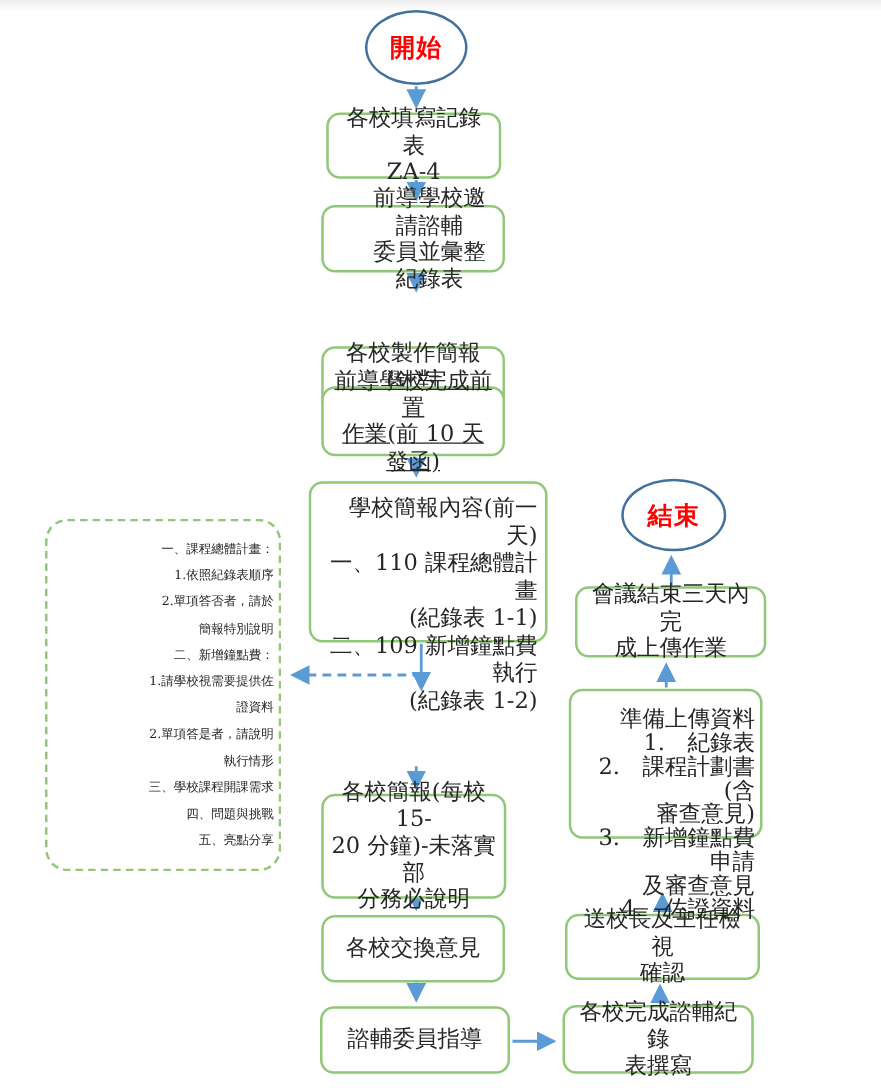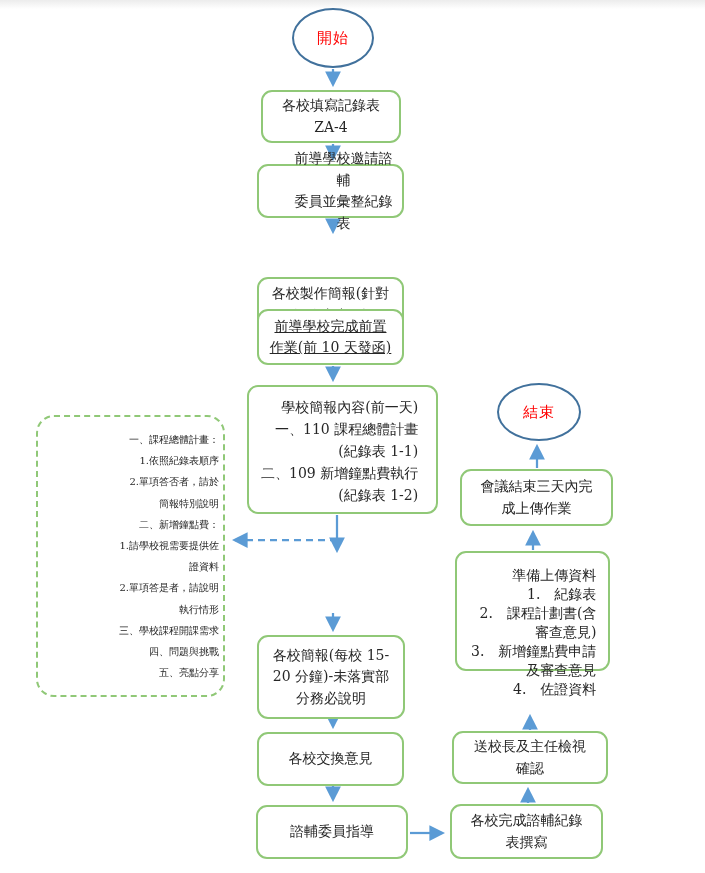--- a/index.html
+++ b/index.html
@@ -19,43 +19,43 @@
     overflow: hidden;
     font-family: "DejaVu Serif", "Liberation Serif", serif;
   }
   .node {
     position: absolute;
     box-sizing: border-box;
     border: 2px solid var(--green);
     border-radius: 11px;
     background: #ffffff;
     color: var(--ink);
-    font-size: 14px;
+    font-size: 18px;
     line-height: 21.5px;
     display: flex;
     align-items: center;
     justify-content: center;
     text-align: center;
     white-space: pre-line;
     padding: 2px 6px;
   }
   .node.leftalign {
     align-items: flex-start;
     justify-content: flex-start;
     text-align: right;
   }
   .terminator {
     position: absolute;
     box-sizing: border-box;
     border: 2px solid var(--blue_dark);
     border-radius: 50%;
     background: #ffffff;
     color: var(--red);
-    font-weight: normal;
-    font-size: 15px;
+    font-weight: bold;
+    font-size: 20px;
     display: flex;
     align-items: center;
     justify-content: center;
     letter-spacing: 1px;
   }
   .note {
     position: absolute;
     box-sizing: border-box;
     border: 2px dashed var(--green);
     border-radius: 18px;

